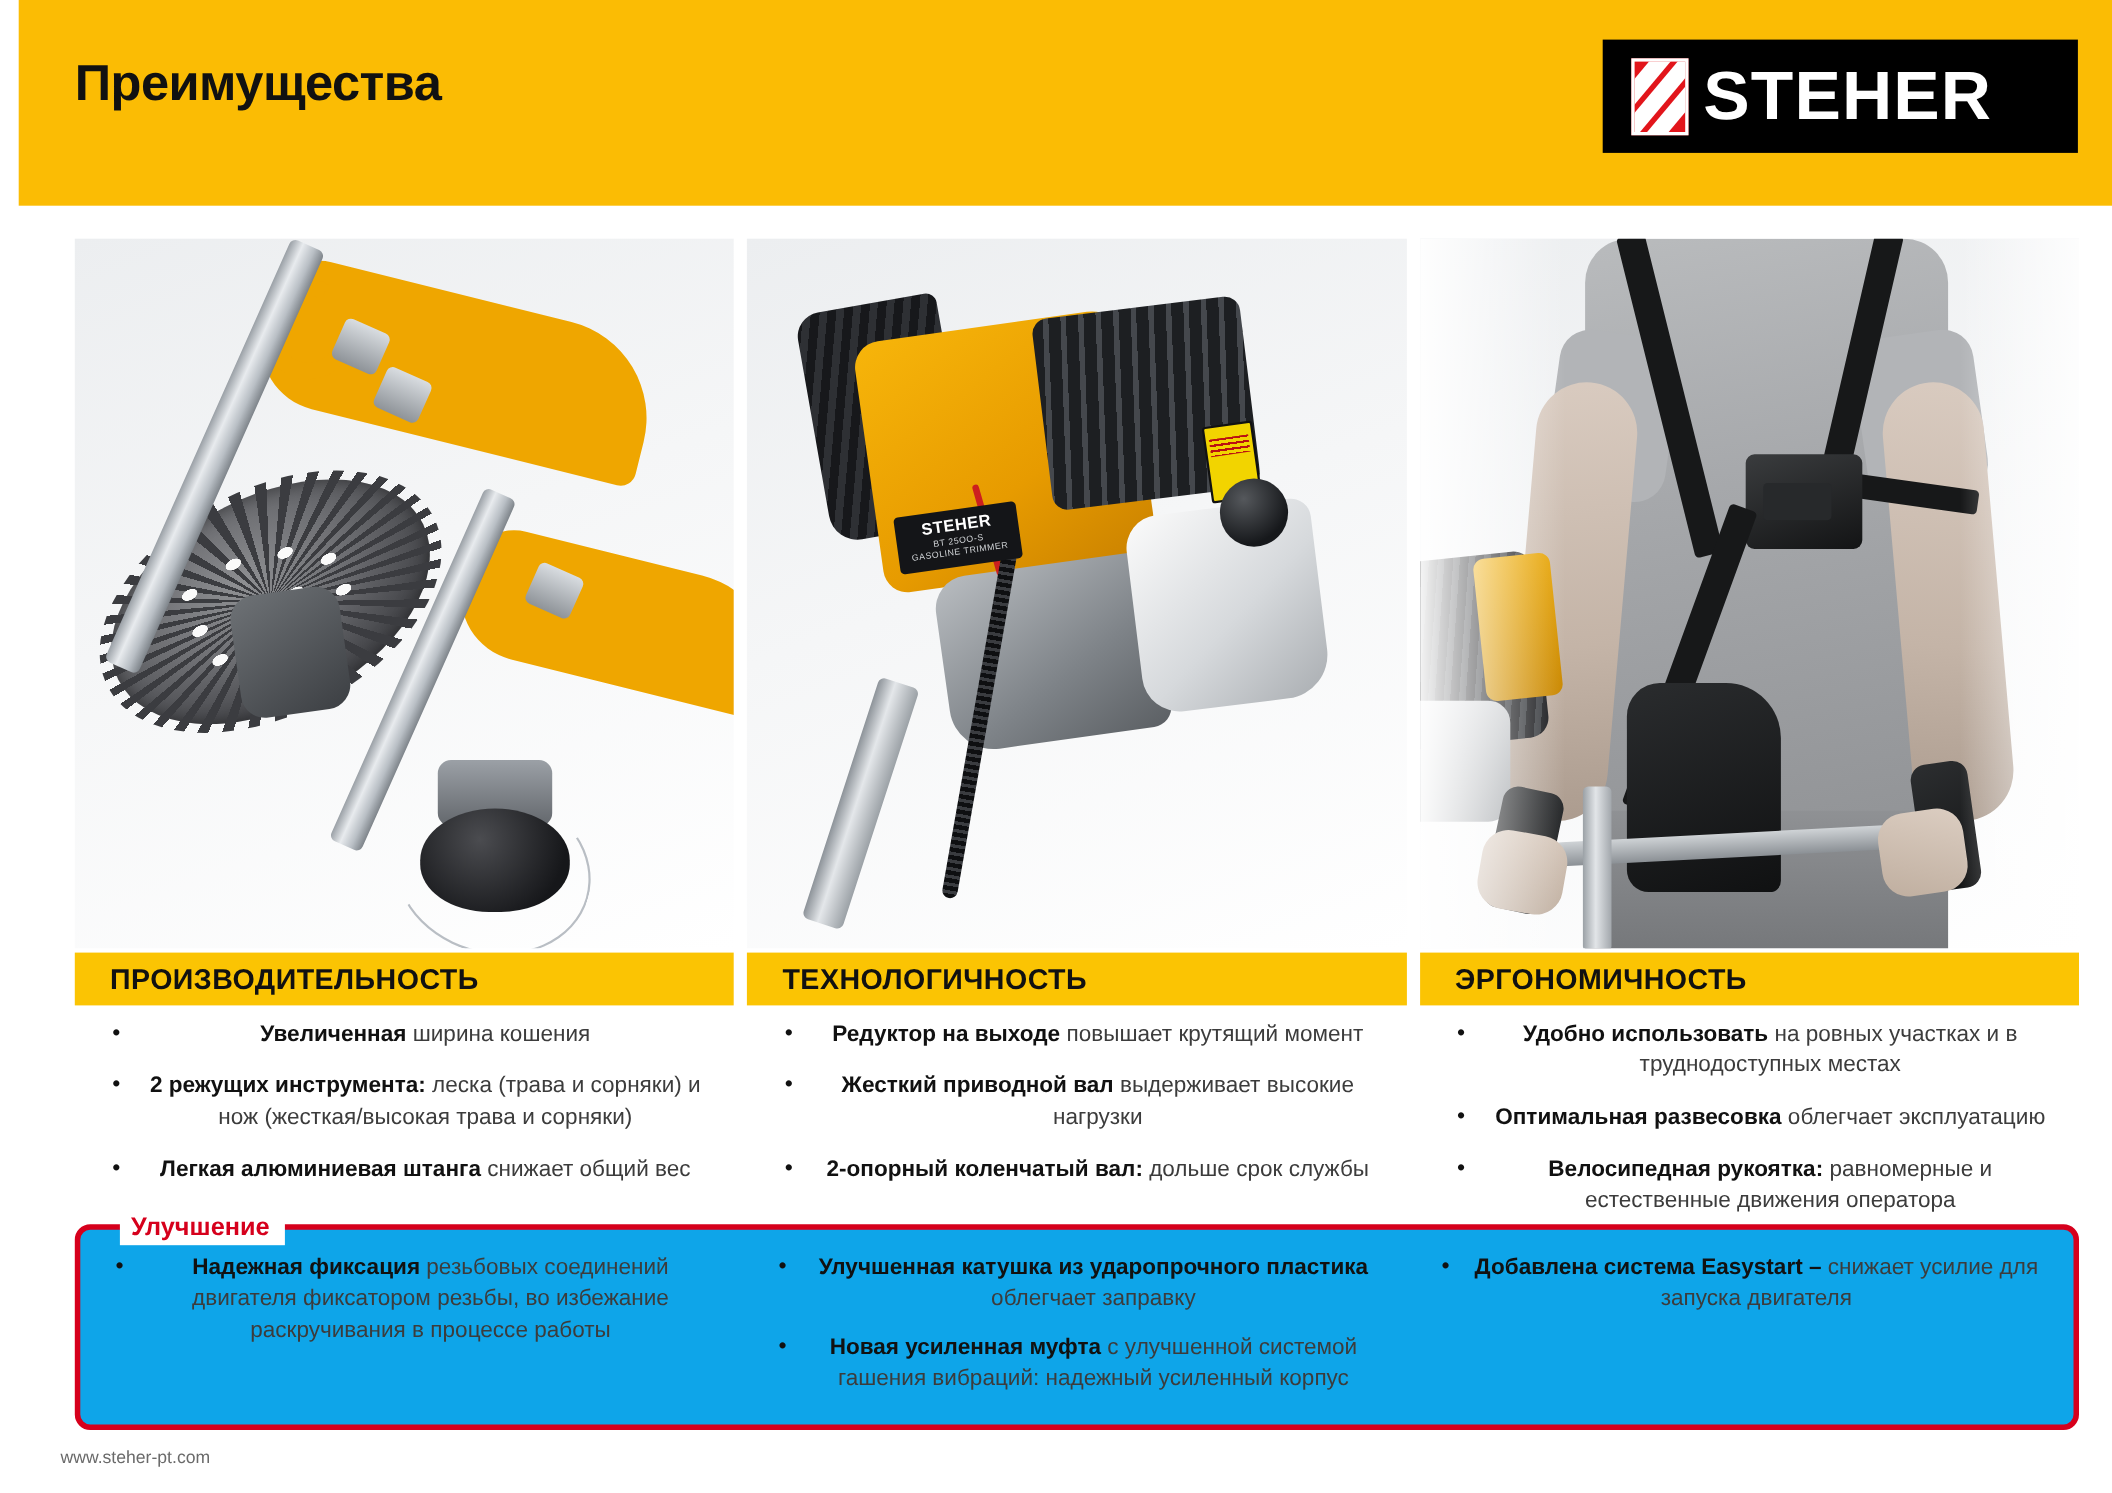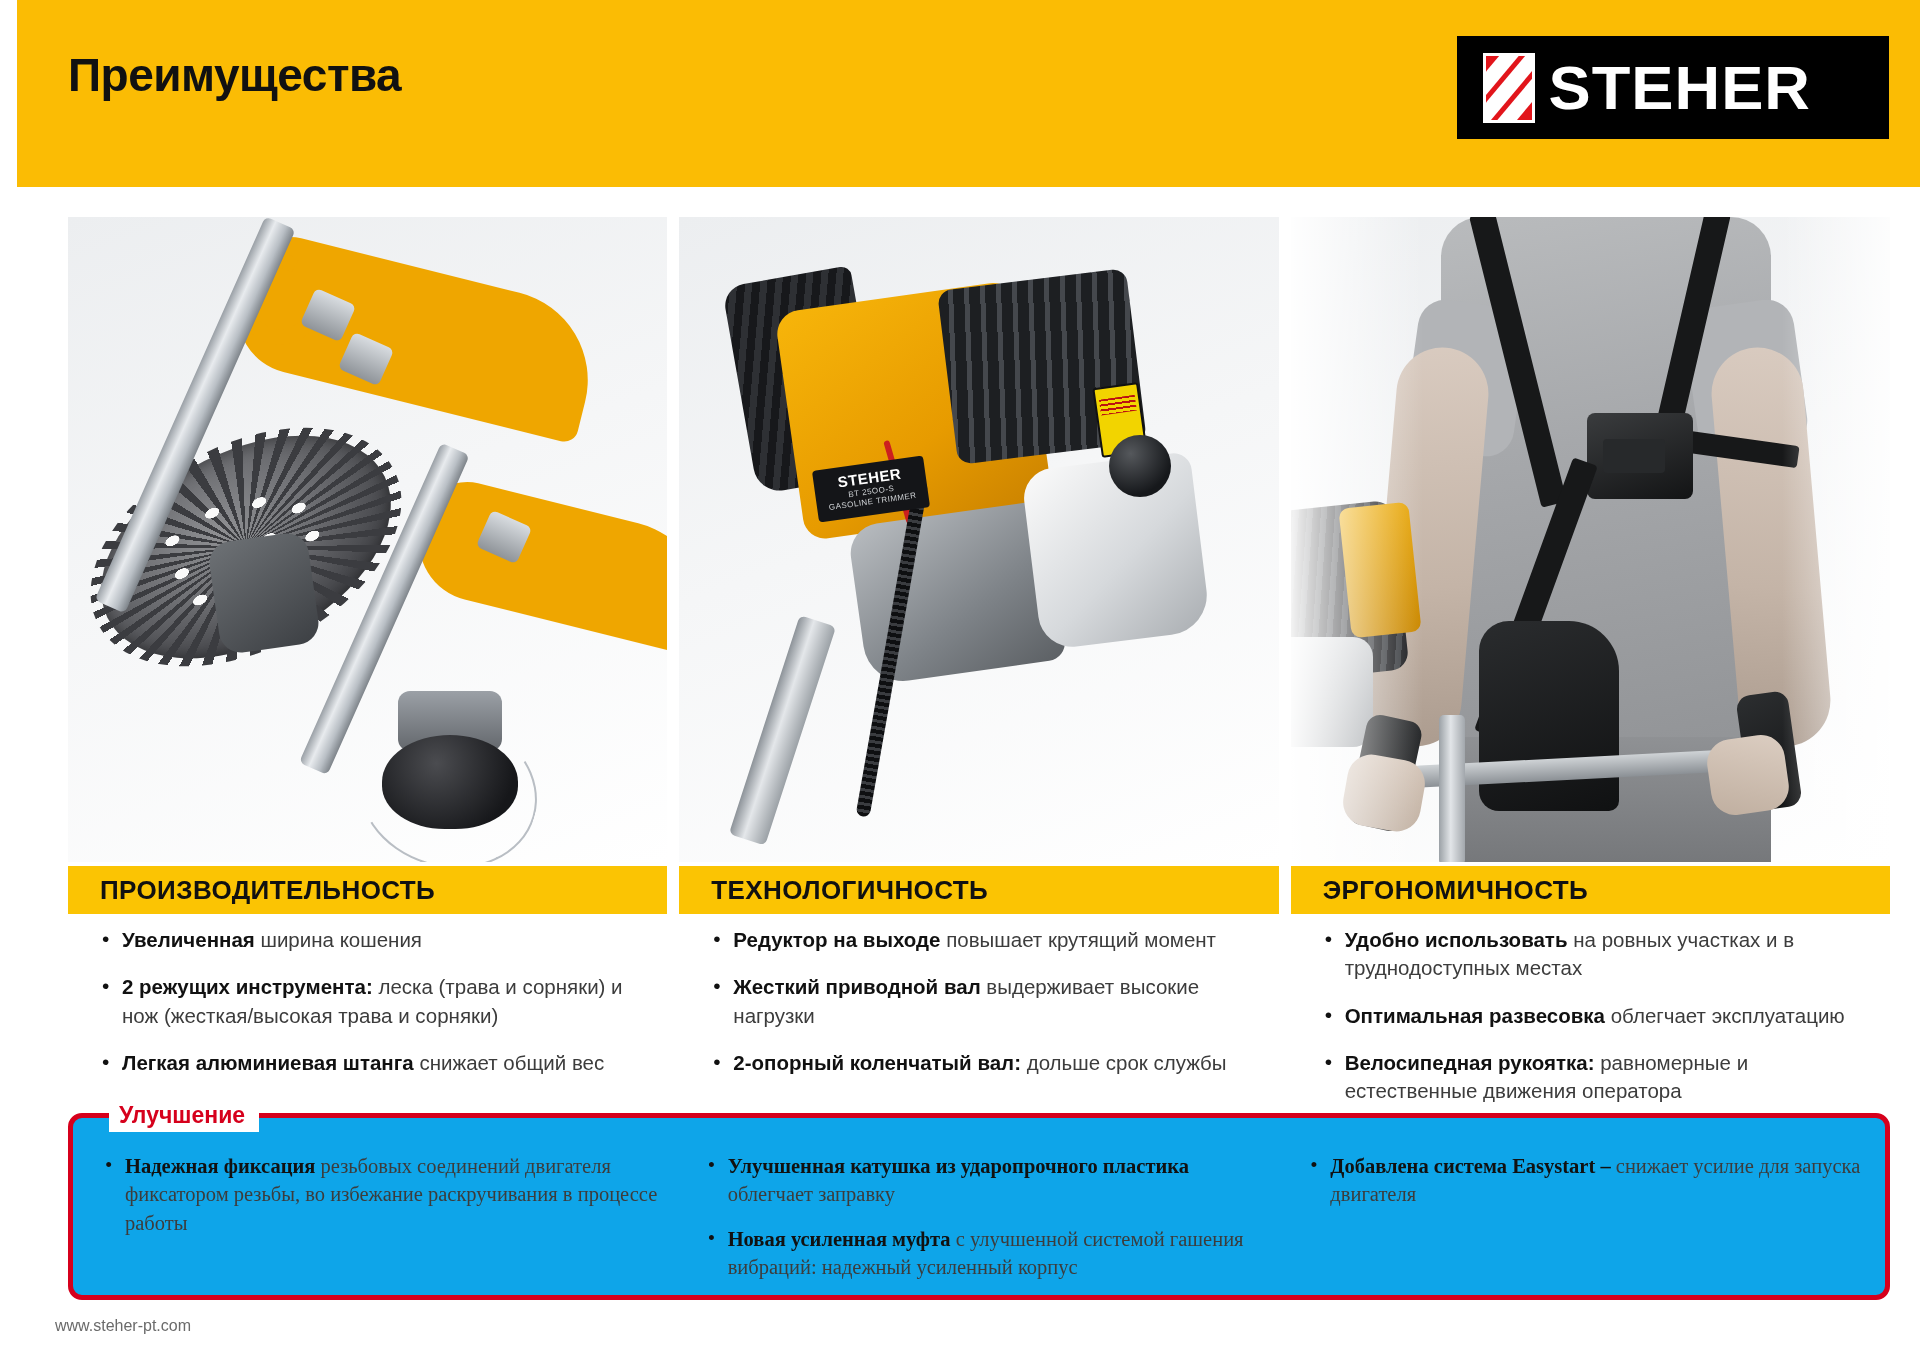--- a/index.html
+++ b/index.html
@@ -472,20 +472,21 @@
   .col { flex: 1 1 0; padding-left: 32px; padding-right: 16px; }
   ul.bullets { list-style: none; }
   ul.bullets li {
     position: relative;
     padding-left: 22px;
     margin-bottom: 19px;
     font-size: 20.5px;
     line-height: 1.38;
     color: #3c3c3c;
     font-weight: 300;
+    text-align: center;
   }
   ul.bullets li::before {
     content: "\2022";
     position: absolute;
     left: 2px; top: -1px;
     font-size: 21px;
     color: #111;
   }
   ul.bullets li b { color: #111111; font-weight: bold; }
 
@@ -505,26 +506,25 @@
     padding: 0 14px 0 10px;
     font-size: 23px;
     font-weight: bold;
     color: #d6001c;
     line-height: 34px;
     height: 34px;
     white-space: nowrap;
   }
   .improve-cols {
     position: absolute;
-    left: 0; top: 34px;
+    left: 0; top: 20px;
     width: 100%;
     display: flex;
     gap: 12px;
     padding: 0 8px;
-    font-family: Liberation Serif, serif;
   }
   .improve-cols .col { flex: 1 1 0; padding-left: 22px; padding-right: 14px; }
   .improve-cols ul.bullets li { margin-bottom: 16px; }
 
   
   .footer-url {
     position: absolute;
     left: 38px; bottom: 22px;
     font-size: 16px;
     color: #6a6a6a;

